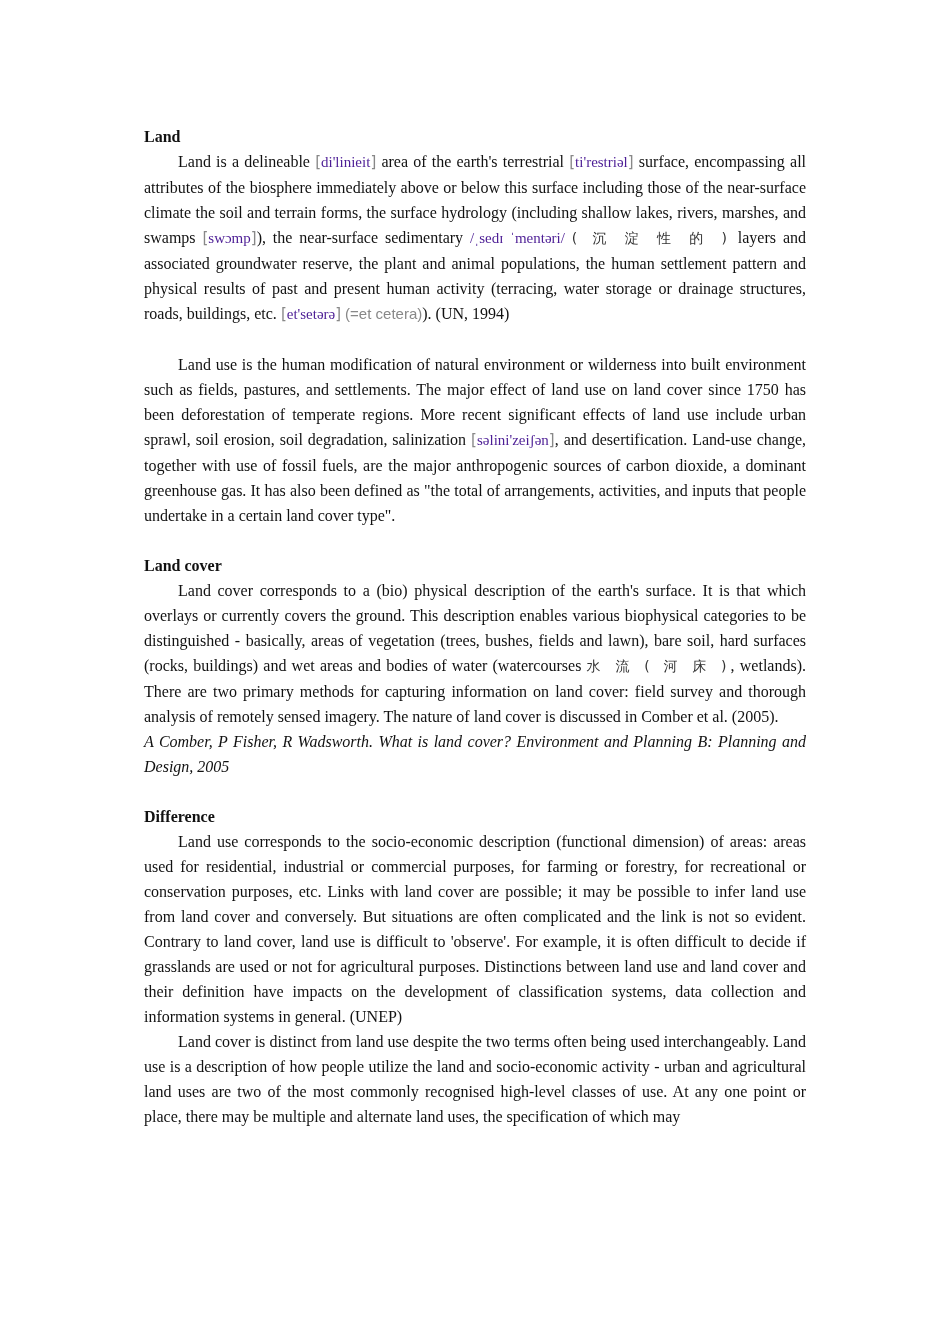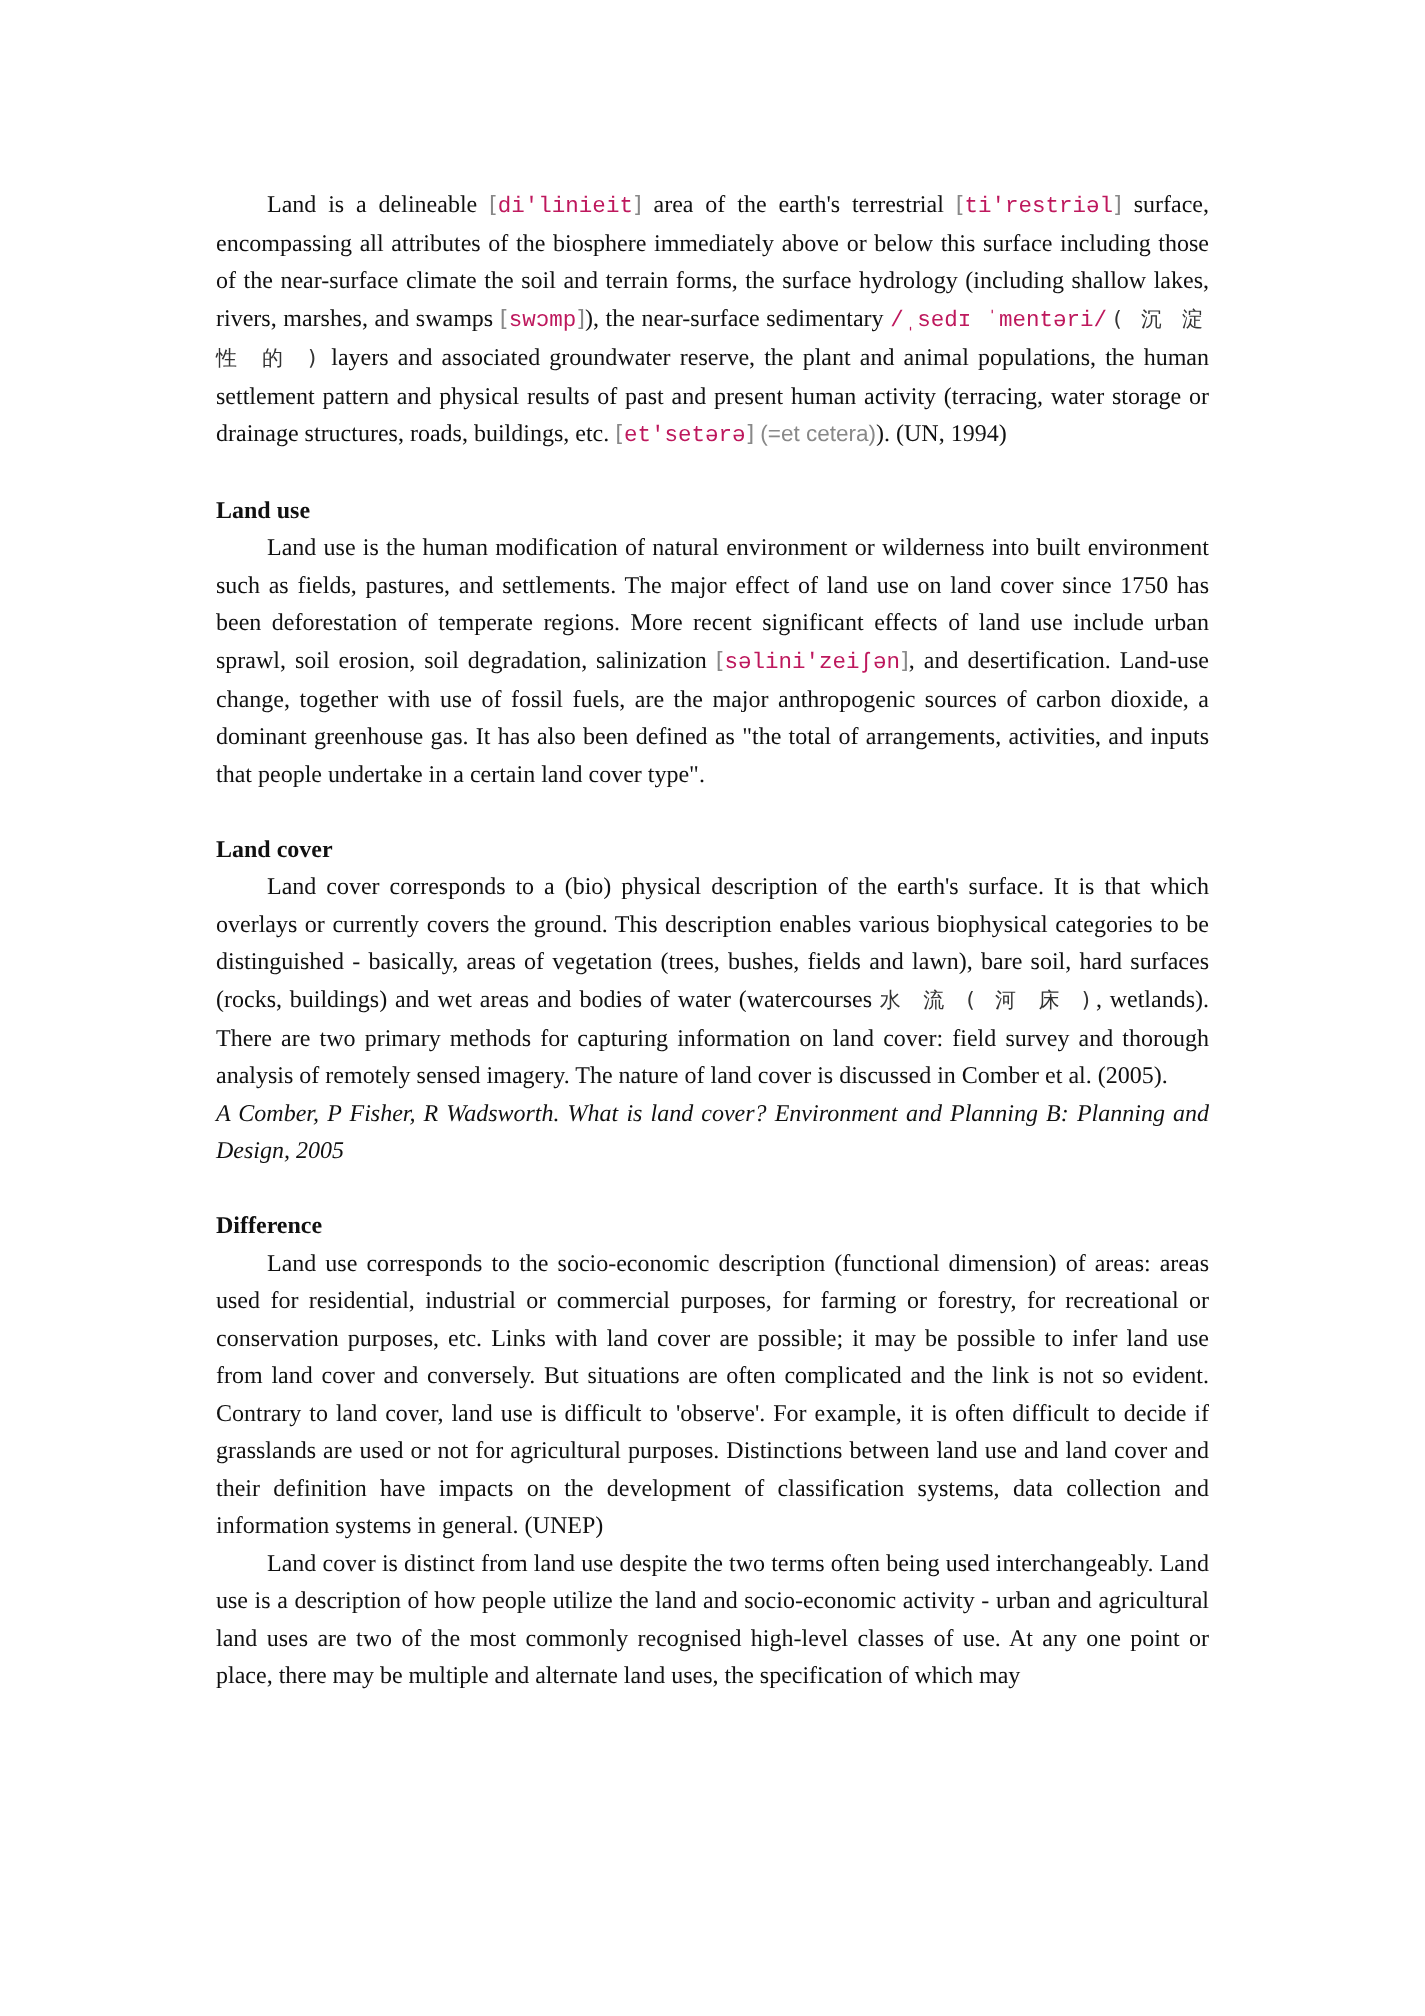--- a/index.html
+++ b/index.html
@@ -5,35 +5,35 @@
   html, body { margin: 0; padding: 0; background: #ffffff; }
   body { width: 950px; height: 1344px; position: relative; overflow: hidden; }
   .page {
     position: absolute; left: 144px; top: 124px; width: 662px;
     font-family: "Liberation Serif", serif; font-size: 16px; line-height: 25px; color: #111;
   }
   .heading { font-weight: bold; margin: 0; }
   .para { margin: 0; text-align: justify; text-indent: 34px; }
   .cite { margin: 0; font-style: italic; text-align: justify; }
   .gap { height: 25px; }
-  .ph { font-family: Liberation Mono, monospace; font-size: 15px; color: #be185d; }
+  .ph { font-family: Liberation Serif, serif; font-size: 15px; color: #4c1d95; }
   .br { font-family: "DejaVu Sans", sans-serif; font-size: 15px; color: #888; }
   .gray { font-family: Liberation Sans, sans-serif; font-size: 15px; color: #888; }
   .cjk { font-family: "DejaVu Sans", sans-serif; font-size: 14px; color: #333; letter-spacing: 4px; margin-top: 36px; }
 </style>
 </head>
 <body>
 
 <div class="page">
 
+  <p class="heading">Land</p>
   <p class="para"><span>Land is a delineable </span><span class="br">[</span><span class="ph">di'linieit</span><span class="br">]</span><span> area of the earth's terrestrial </span><span class="br">[</span><span class="ph">ti'restriəl</span><span class="br">]</span><span> surface, encompassing all attributes of the biosphere immediately above or below this surface including those of the near-surface climate the soil and terrain forms, the surface hydrology (including shallow lakes, rivers, marshes, and swamps </span><span class="br">[</span><span class="ph">swɔmp</span><span class="br">]</span><span>), the near-surface sedimentary </span><span class="ph">/ˌsedɪ ˈmentəri/</span><span> </span><span class="cjk">( 沉 淀 性 的 )</span><span> layers and associated groundwater reserve, the plant and animal populations, the human settlement pattern and physical results of past and present human activity (terracing, water storage or drainage structures, roads, buildings, etc. </span><span class="br">[</span><span class="ph">et'setərə</span><span class="br">]</span><span> </span><span class="gray">(=et cetera)</span><span>). (UN, 1994)</span></p>
 
   <div class="gap"></div>
 
-  <p class="heading">Land use</p>
   <p class="para"><span>Land use is the human modification of natural environment or wilderness into built environment such as fields, pastures, and settlements. The major effect of land use on land cover since 1750 has been deforestation of temperate regions. More recent significant effects of land use include urban sprawl, soil erosion, soil degradation, salinization </span><span class="br">[</span><span class="ph">səlini'zeiʃən</span><span class="br">]</span><span>, and desertification. Land-use change, together with use of fossil fuels, are the major anthropogenic sources of carbon dioxide, a dominant greenhouse gas. It has also been defined as "the total of arrangements, activities, and inputs that people undertake in a certain land cover type".</span></p>
 
   <div class="gap"></div>
 
   <p class="heading">Land cover</p>
   <p class="para"><span>Land cover corresponds to a (bio) physical description of the earth's surface. It is that which overlays or currently covers the ground. This description enables various biophysical categories to be distinguished - basically, areas of vegetation (trees, bushes, fields and lawn), bare soil, hard surfaces (rocks, buildings) and wet areas and bodies of water (watercourses </span><span class="cjk">水 流 ( 河 床 )</span><span>, wetlands). There are two primary methods for capturing information on land cover: field survey and thorough analysis of remotely sensed imagery. The nature of land cover is discussed in Comber et al. (2005).</span></p>
   <p class="cite">A Comber, P Fisher, R Wadsworth. What is land cover? Environment and Planning B: Planning and Design, 2005</p>
 
   <div class="gap"></div>
 

